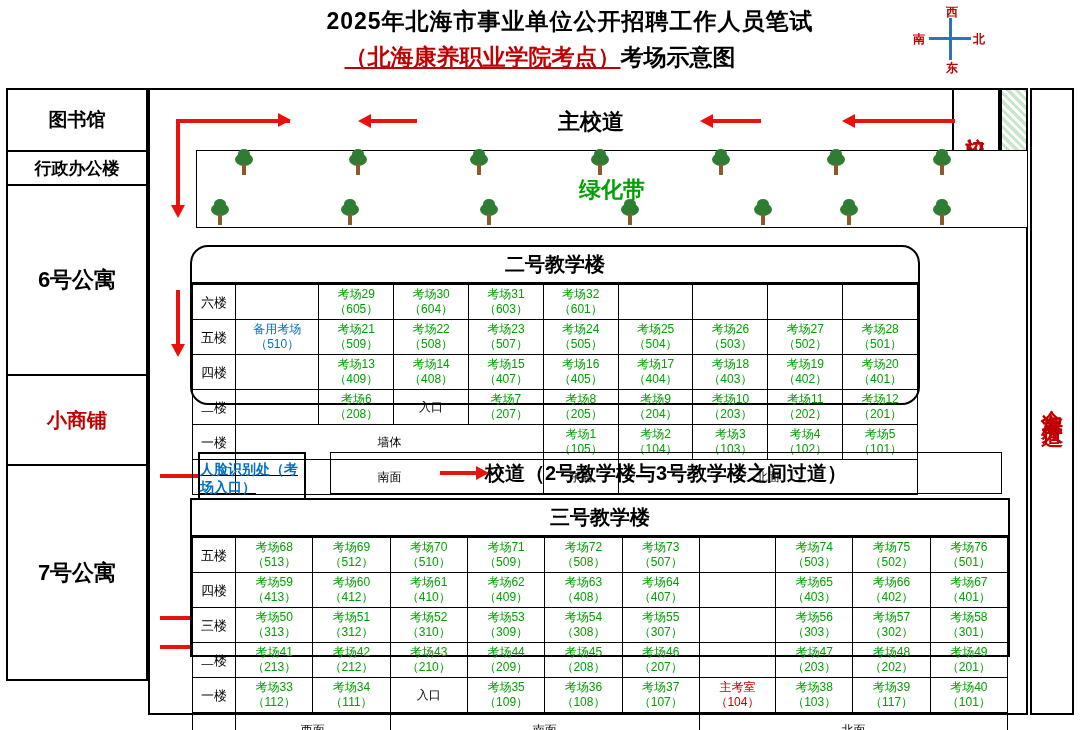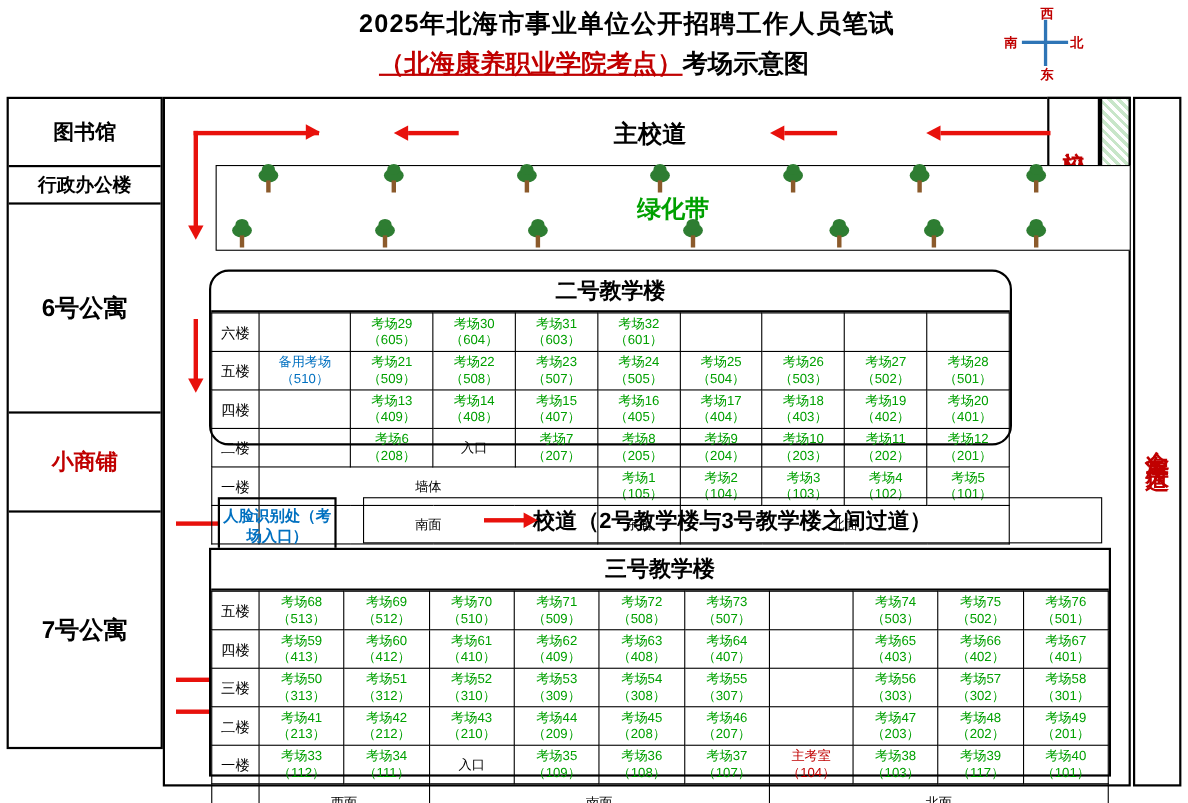--- a/index.html
+++ b/index.html
@@ -65,21 +65,21 @@
   table.grid td{border:1px solid #000;text-align:center;font-size:12px;line-height:15px;height:34px;color:#00a000;padding:0;}
   table.grid td.floor{font-size:13px;color:#000;font-weight:normal;width:42px;}
   table.grid td.blue{color:#0070c0;}
   table.grid td.red{color:#c00000;}
   table.grid td.black{color:#000;}
   .facerow td{font-size:14px;color:#000;height:22px;}
 
   
   .midroad{position:absolute;left:330px;top:452px;width:672px;height:42px;border:1px solid #000;box-sizing:border-box;display:flex;align-items:center;justify-content:center;}
   .midroad span{font-size:20px;font-weight:bold;}
-  .facebox{position:absolute;left:198px;top:452px;width:108px;height:52px;border:2px solid #000;box-sizing:border-box;display:flex;align-items:center;justify-content:center;text-align:center;}
+  .facebox{position:absolute;left:198px;top:452px;width:108px;height:52px;border:2px solid #000;box-sizing:border-box;display:flex;align-items:center;justify-content:center;text-align:left;text-decoration:underline;}
   .facebox span{font-size:14px;font-weight:bold;color:#0070c0;line-height:18px;}
 </style>
 </head>
 <body>
 
 <div class="title">2025年北海市事业单位公开招聘工作人员笔试</div>
 <div class="title2">
   <span class="red">（北海康养职业学院考点）</span><span>考场示意图</span>
 </div>
 
@@ -267,21 +267,21 @@
 
 <div class="facebox">
   <span>人脸识别处（考场入口）</span>
 </div>
 <div class="midroad">
   <span>校道（2号教学楼与3号教学楼之间过道）</span>
 </div>
 <div class="arrowline" style="left:440px;top:471px;width:38px;height:4px;"></div>
 <div class="arrowhead ah-right" style="left:476px;top:466px;"></div>
 
-<div class="bld" style="left:190px;top:498px;width:820px;height:208px;">
+<div class="bld" style="left:190px;top:498px;width:820px;height:159px;">
   <div class="bldhdr">三号教学楼</div>
   <table class="grid">
       <tbody id="b3body">
         <tr>
           <td class="floor">五楼</td>
           <td>考场68（513）</td>
           <td>考场69（512）</td>
           <td>考场70（510）</td>
           <td>考场71（509）</td>
           <td>考场72（508）</td>

